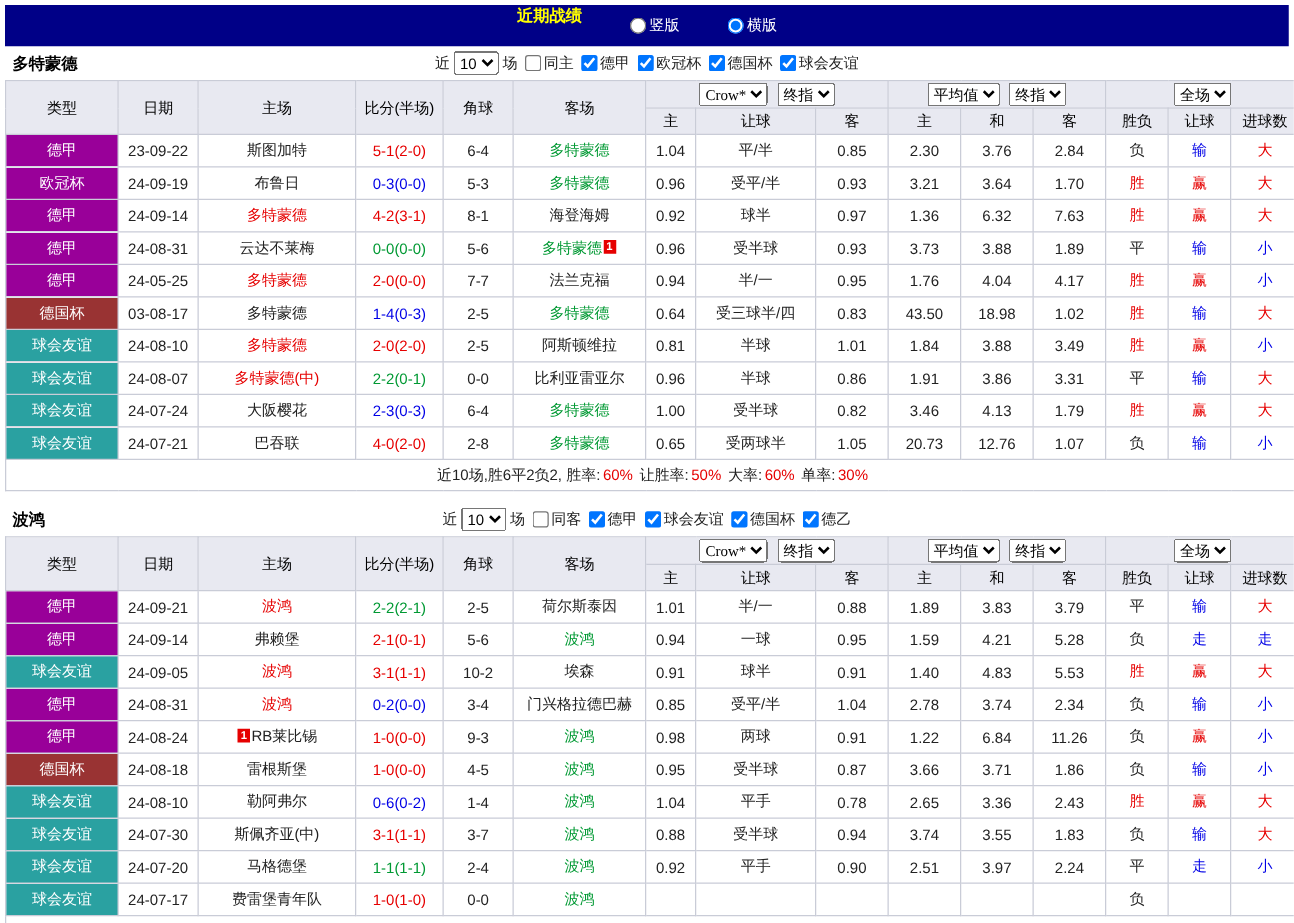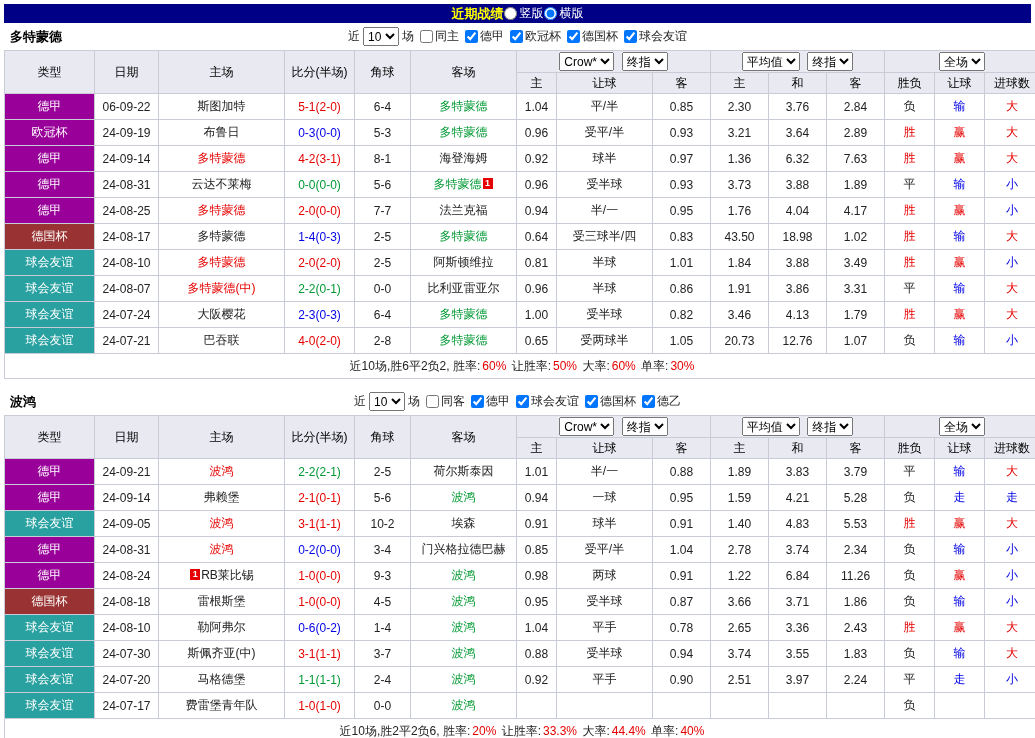--- a/index.html
+++ b/index.html
@@ -7,47 +7,47 @@
   body {
     width: 1035px;
     background: #fff;
     padding: 4px;
     font-family: "Liberation Sans", "DejaVu Sans", sans-serif;
     font-size: 12px;
     color: #222;
   }
   .topbar {
     background: #000087;
-    height: 19px;
+    height: 33px;
     display: flex;
-    align-items: center;
     justify-content: center;
+    gap: 14px;
     color: #fff;
   }
   .topbar .title { color: #ffff00; font-weight: bold; font-size: 13px; }
-  .topbar label { display: inline-flex; align-items: center; gap: 3px; font-size: 12px; cursor: pointer; }
+  .topbar label { display: inline-flex; align-items: center; gap: 3px; font-size: 12px; cursor: pointer; margin-left: 24px; }
   .topbar input { margin: 0; width: 13px; height: 13px; }
 
   .team-header { position: relative; height: 27px; display: flex; align-items: center; justify-content: center; }
   .team-name { position: absolute; left: 6px; font-weight: bold; font-size: 13px; color: #000; }
   .filters { display: flex; align-items: center; }
   .filters select { font-size: 12px; height: 19px; margin: 0 3px; font-family: inherit; }
   .cb { display: inline-flex; align-items: center; margin-left: 6px; cursor: pointer; }
   .cb input { width: 13px; height: 13px; margin: 0 2px 0 0; }
 
   table.results { border-collapse: collapse; table-layout: fixed; width: 100%; }
   .results th, .results td {
     border: 1px solid #c9ccd7;
     text-align: center;
     padding: 1px 2px;
     overflow: hidden;
     white-space: nowrap;
   }
   .results thead th { background: #e8e9f1; font-weight: normal; height: 21px; color: #000; }
-  .results thead th.group-cell select { font-size: 12px; height: 19px; margin: 0 2px; font-family: Liberation Sans, sans-serif; }
+  .results thead th.group-cell select { font-size: 12px; height: 19px; margin: 0 2px; font-family: Liberation Serif, serif; }
   .results tbody td { height: 26px; background: #fff; }
   .type-cell { color: #fff; }
 
   .c-r { color: #e60000; }
   .c-b { color: #0000e6; }
   .c-g { color: #009933; }
   .c-k { color: #222; text-align: center; }
 
   .summary-cell { height: 25px; background: #fff; border: 1px solid #c9ccd7; }
   .summary-cell span { margin: 0 1px; }
@@ -155,21 +155,21 @@
         <th>和</th>
         <th>客</th>
         <th>胜负</th>
         <th>让球</th>
         <th>进球数</th>
       </tr>
     </thead>
     <tbody>
         <tr>
           <td class="type-cell" style="background: rgb(153, 0, 153);">德甲</td>
-          <td>06-09-22</td>
+          <td>23-09-22</td>
           <td><span class="c-k">斯图加特</span></td>
           <td class="c-r">5-1(2-0)</td>
           <td>6-4</td>
           <td><span class="c-g">多特蒙德</span></td>
           <td>1.04</td>
           <td>平/半</td>
           <td>0.85</td>
           <td>2.30</td>
           <td>3.76</td>
           <td>2.84</td>
@@ -182,21 +182,21 @@
           <td>24-09-19</td>
           <td><span class="c-k">布鲁日</span></td>
           <td class="c-b">0-3(0-0)</td>
           <td>5-3</td>
           <td><span class="c-g">多特蒙德</span></td>
           <td>0.96</td>
           <td>受平/半</td>
           <td>0.93</td>
           <td>3.21</td>
           <td>3.64</td>
-          <td>2.89</td>
+          <td>1.70</td>
           <td class="c-r">胜</td>
           <td class="c-r">赢</td>
           <td class="c-r">大</td>
         </tr>
         <tr>
           <td class="type-cell" style="background: rgb(153, 0, 153);">德甲</td>
           <td>24-09-14</td>
           <td><span class="c-r">多特蒙德</span></td>
           <td class="c-r">4-2(3-1)</td>
           <td>8-1</td>
@@ -223,38 +223,38 @@
           <td>0.93</td>
           <td>3.73</td>
           <td>3.88</td>
           <td>1.89</td>
           <td class="c-k">平</td>
           <td class="c-b">输</td>
           <td class="c-b">小</td>
         </tr>
         <tr>
           <td class="type-cell" style="background: rgb(153, 0, 153);">德甲</td>
-          <td>24-08-25</td>
+          <td>24-05-25</td>
           <td><span class="c-r">多特蒙德</span></td>
           <td class="c-r">2-0(0-0)</td>
           <td>7-7</td>
           <td><span class="c-k">法兰克福</span></td>
           <td>0.94</td>
           <td>半/一</td>
           <td>0.95</td>
           <td>1.76</td>
           <td>4.04</td>
           <td>4.17</td>
           <td class="c-r">胜</td>
           <td class="c-r">赢</td>
           <td class="c-b">小</td>
         </tr>
         <tr>
           <td class="type-cell" style="background: rgb(153, 51, 51);">德国杯</td>
-          <td>24-08-17</td>
+          <td>03-08-17</td>
           <td><span class="c-k">多特蒙德</span></td>
           <td class="c-b">1-4(0-3)</td>
           <td>2-5</td>
           <td><span class="c-g">多特蒙德</span></td>
           <td>0.64</td>
           <td>受三球半/四</td>
           <td>0.83</td>
           <td>43.50</td>
           <td>18.98</td>
           <td>1.02</td>

